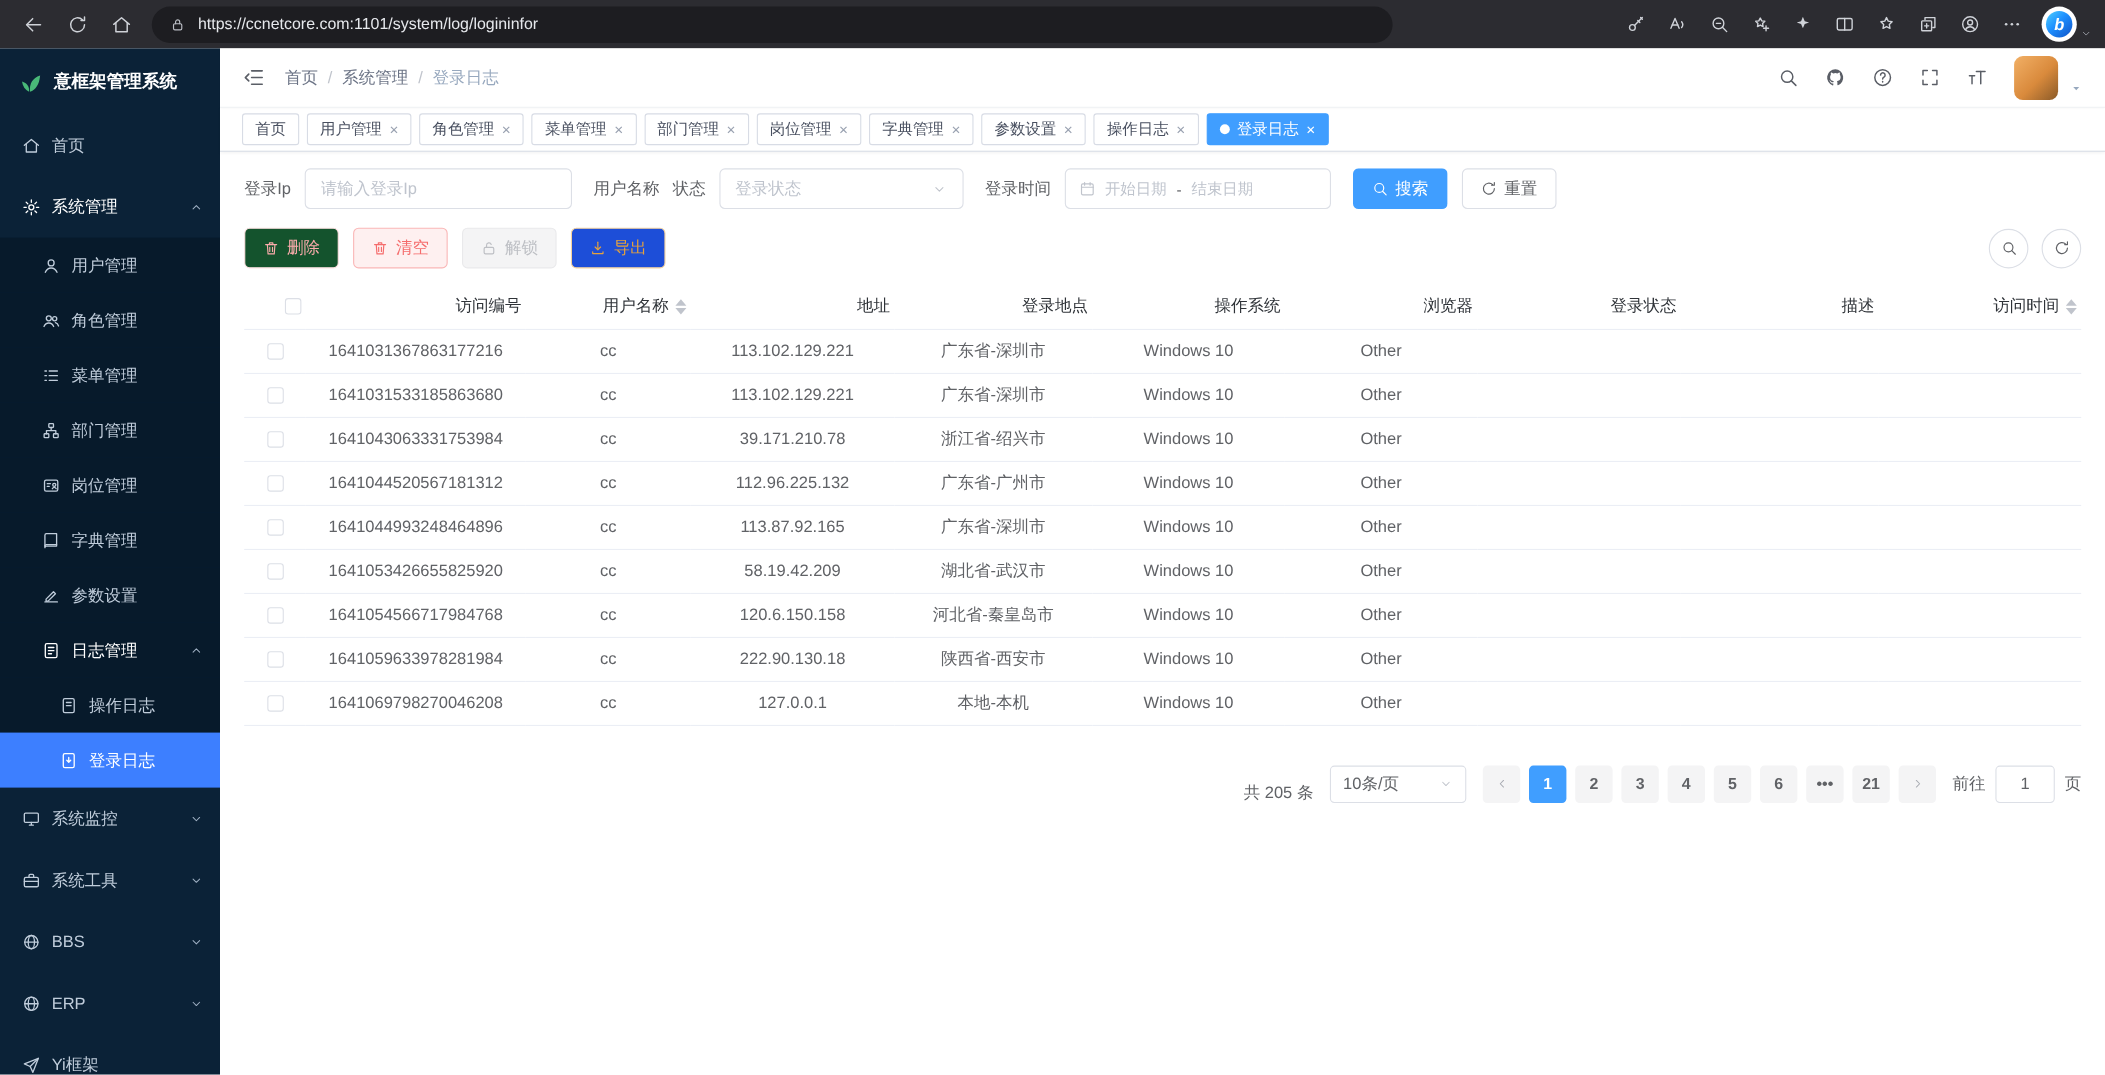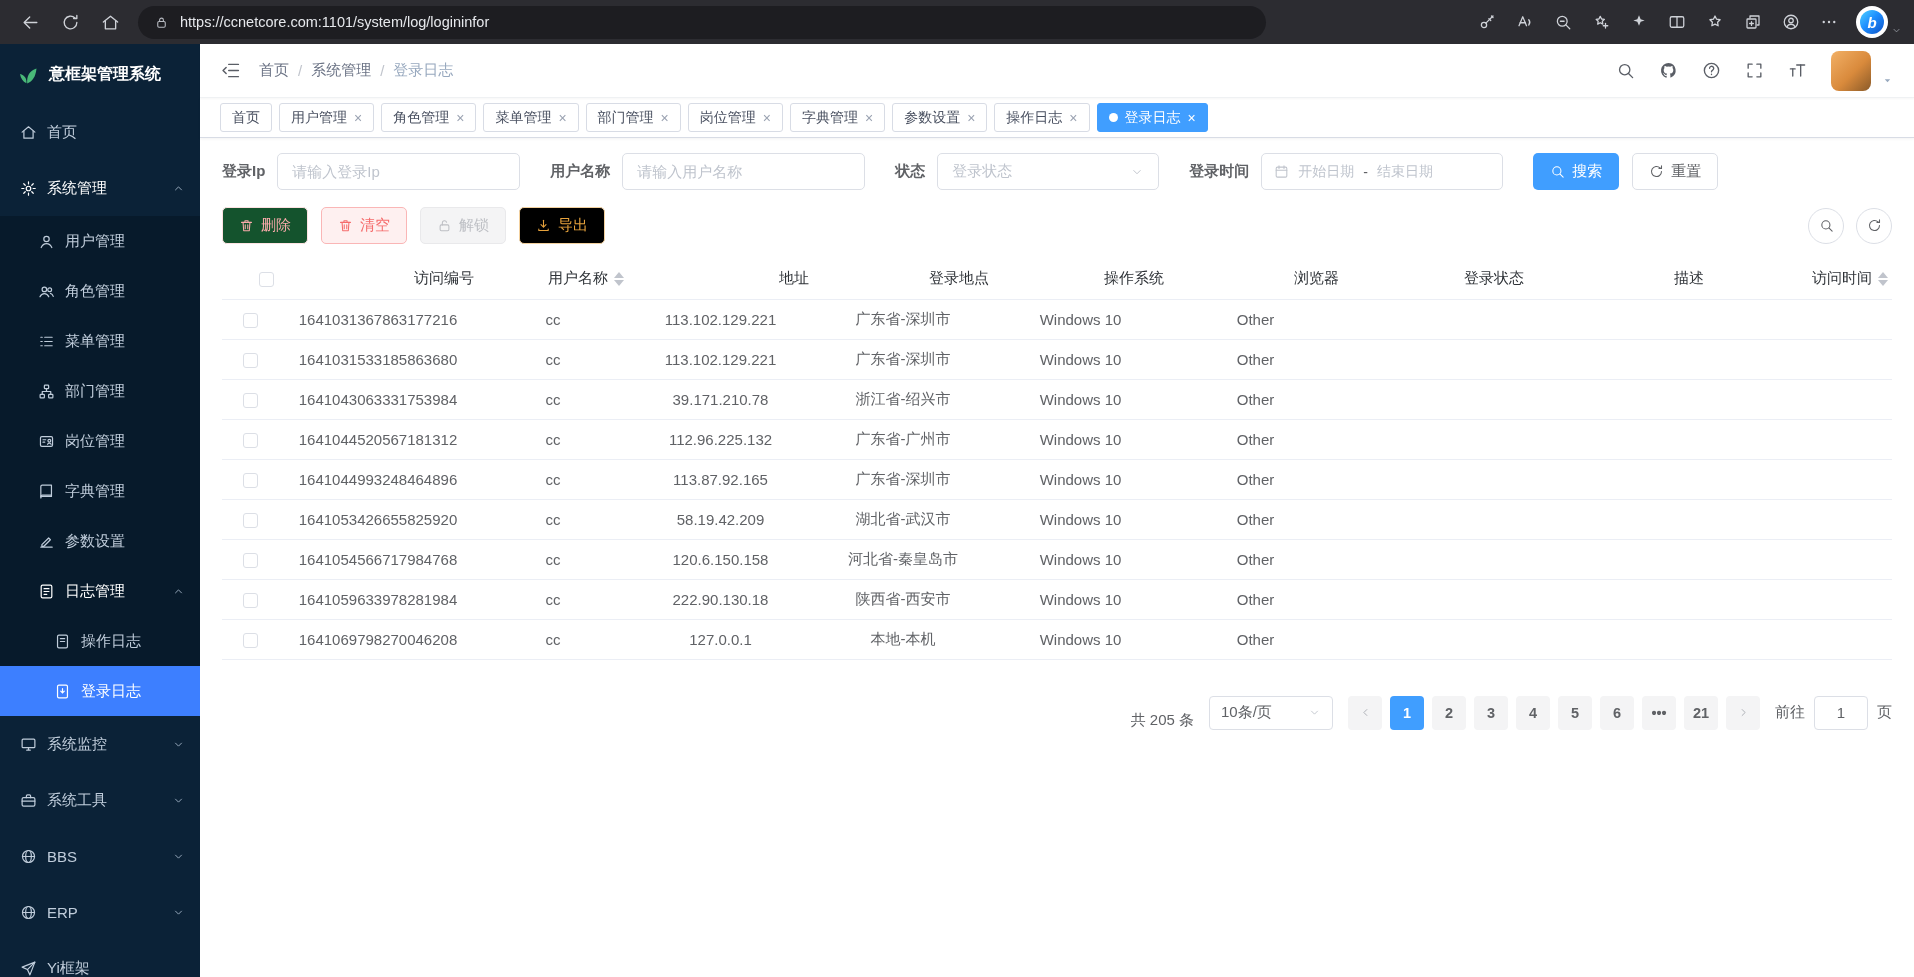--- a/index.html
+++ b/index.html
@@ -61,45 +61,45 @@
     font-size:14px;color:#495060;background:#fff;cursor:pointer;border-radius:3px;white-space:nowrap}
   .tab .x{font-size:14px;color:#9aa2b1;line-height:1}
   .tab .dot{width:9px;height:9px;border-radius:50%;background:#fff;display:none}
   .tab.active{background:#409eff;border-color:#409eff;color:#fff}
   .tab.active .x{color:#fff}
   .tab.active .dot{display:block}
 
   
   .content{flex:1;padding:12px 22px 0;overflow:hidden}
   .filters{display:flex;align-items:center;margin-top:3px}
-  .fl{font-size:15px;font-weight:bold;color:#606266;margin-right:12px;white-space:nowrap}
+  .fl{font-size:15px;font-weight:normal;color:#606266;margin-right:12px;white-space:nowrap}
   .fi{height:37px;border:1px solid #dcdfe6;border-radius:5px;padding:0 14px;font-size:15px;
     color:#606266;outline:none;background:#fff}
   .fi::placeholder{color:#bfc4cd}
   .w243{width:243px}
-  .fgap{margin-right:30px}
+  .fgap{margin-right:20px}
   .select{width:222px;display:flex;align-items:center;justify-content:space-between;cursor:pointer}
   .ph{color:#bfc4cd}
   .select [data-icon]{color:#c0c4cc;font-size:14px}
   .dates{width:242px;display:flex;align-items:center;gap:9px;cursor:pointer;padding:0 12px}
   .dates .ph{font-size:14px;white-space:nowrap}
   .dates .cal{color:#c0c4cc;font-size:15px}
   .dsep{color:#606266;font-size:14px}
   .btn{height:37px;display:inline-flex;align-items:center;gap:7px;padding:0 16px;border-radius:5px;
     font-size:15px;cursor:pointer;border:1px solid transparent;white-space:nowrap;
     font-family:"Liberation Sans","DejaVu Sans",sans-serif}
   .btn [data-icon]{font-size:15px}
   .btn-primary{background:#409eff;color:#fff}
   .btn-plain{background:#fff;border-color:#dcdfe6;color:#606266}
   .toolbar{display:flex;align-items:center;margin-top:17px}
   .toolbar-btns{display:flex;align-items:center;gap:13px}
   .btn-danger-dis{background:#14532d;color:#f9abab;border-color:#fde2e2;cursor:not-allowed}
   .btn-danger{background:#fef0f0;color:#f56c6c;border-color:#fab6b6}
   .btn-info-dis{background:#f4f4f5;color:#bdbfc4;border-color:#e9e9eb;cursor:not-allowed}
-  .btn-warn{background:#000000;color:#e6a23c;border-color:#f3d19e}
+  .btn-warn{background:#1d4ed8;color:#e6a23c;border-color:#f3d19e}
   .tool-right{margin-left:auto;display:flex;gap:12px}
   .circle-btn{width:36px;height:36px;border-radius:50%;border:1px solid #dcdfe6;display:flex;
     align-items:center;justify-content:center;color:#606266;background:#fff;cursor:pointer;font-size:15px}
 
   table{width:100%;border-collapse:collapse;table-layout:fixed;margin-top:14px}
   th{font-size:15px;color:#2f3338;font-weight:normal;height:41px;border-bottom:1px solid #ebeef5;
     text-align:right;padding:0 4px;white-space:nowrap}
   td{font-size:15px;color:#606266;height:40px;border-bottom:1px solid #ebeef5;text-align:center;
     padding:0 4px;white-space:nowrap;overflow:hidden;text-overflow:ellipsis}
   .cb{width:15px;height:15px;border:1px solid #dcdfe6;border-radius:3px;display:inline-block;
@@ -576,21 +576,20 @@
           <span class="x">×</span>
         </span>
       </div>
 
     <div class="content">
 
       <div class="filters">
         <label class="fl">登录Ip</label>
         <input class="fi w243 fgap" placeholder="请输入登录Ip" style="">
         <label class="fl">用户名称</label>
-        <input class="fi w243 fgap" placeholder="请输入用户名称" style="">
         <label class="fl">状态</label>
         <div class="fi select fgap">
           <span class="ph">登录状态</span>
           <span data-icon="chev-down">
               <svg class="ic" viewBox="0 0 24 24" aria-hidden="true">
                 <path d="M6.5 9.5 12 15l5.5-5.5"></path>
               </svg>
             </span>
         </div>
         <label class="fl">登录时间</label>

